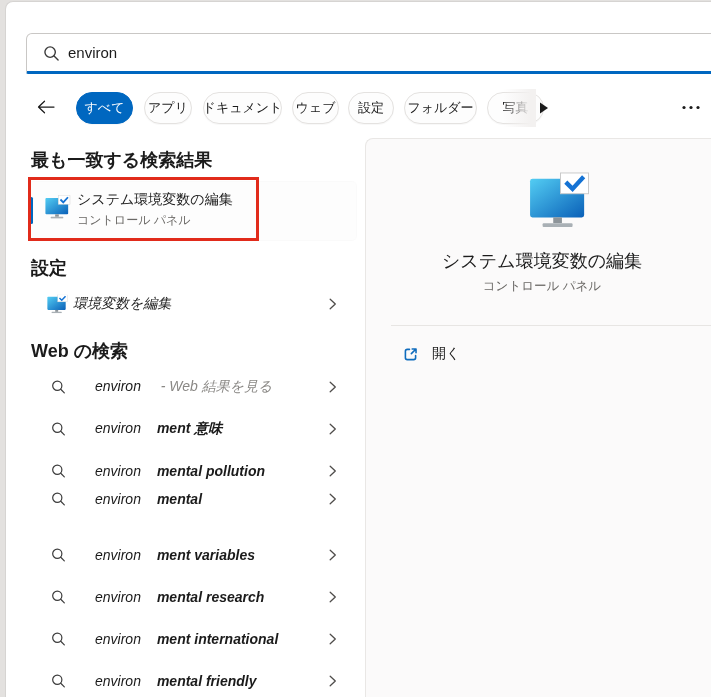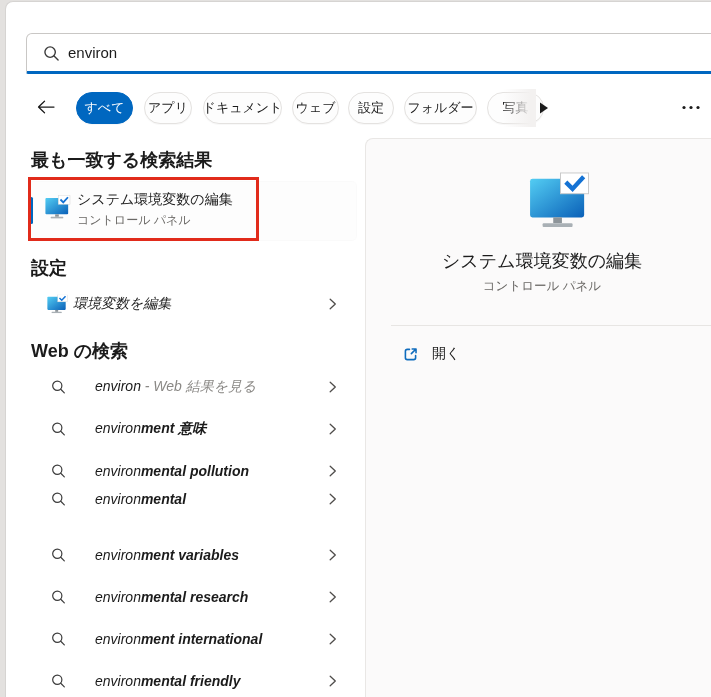--- a/index.html
+++ b/index.html
@@ -72,21 +72,21 @@
   }
   .row {
     position:absolute; left:23px; width:327px; height:42px; cursor:pointer;
   }
   .row .ic { position:absolute; left:22px; top:50%; transform:translateY(-50%); color:#3c3c3c; }
   .row .ic-pc { position:absolute; left:18px; top:50%; transform:translateY(-50%); }
   .row .txt {
     position:absolute; left:66px; top:50%; transform:translateY(-50%);
     font-size:14px; color:#1b1b1b; white-space:nowrap;font-style:italic;
   }
-  .row .txt .sfx { font-weight:bold; }
+  .row .txt .sfx { font-weight:bold;padding-left:16px; }
   .row .txt .sfx.muted { font-weight:normal; color:#8a8885; }
   .row .chev { position:absolute; left:300px; top:50%; transform:translateY(-50%); color:#4f4d4b; }
   .row.srow .txt { left:44px; }
   
   .preview {
     position:absolute; left:359px; top:136px; width:391px; height:560px;
     background:#fbfafa;
     border-left:1px solid #e9e7e5; border-top:1px solid #e9e7e5;
     border-radius:8px 0 0 0;
   }

